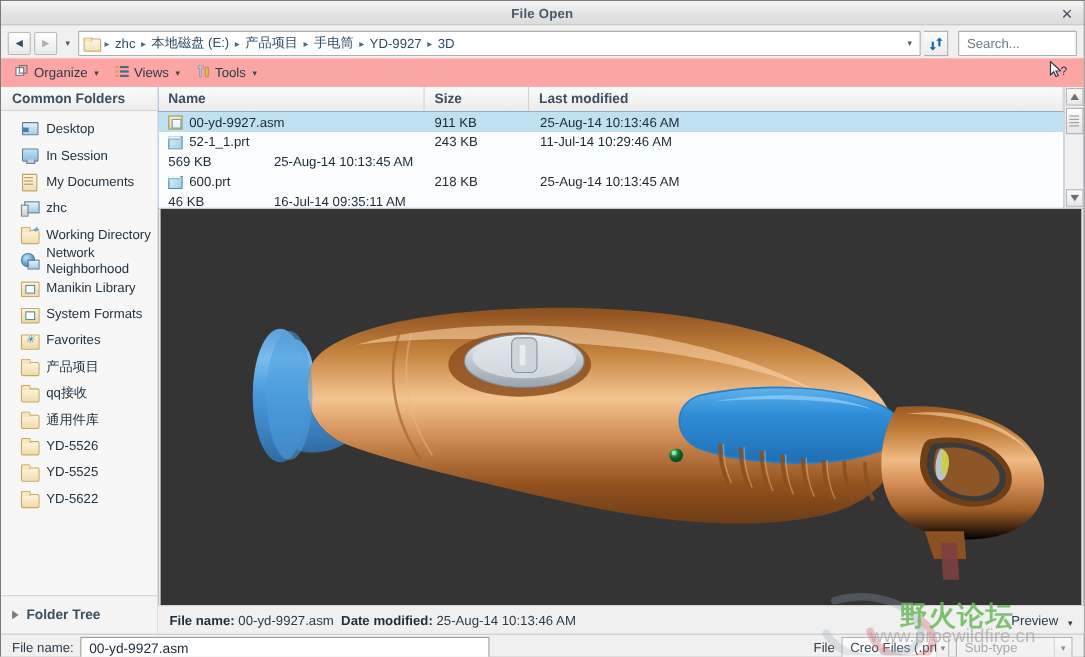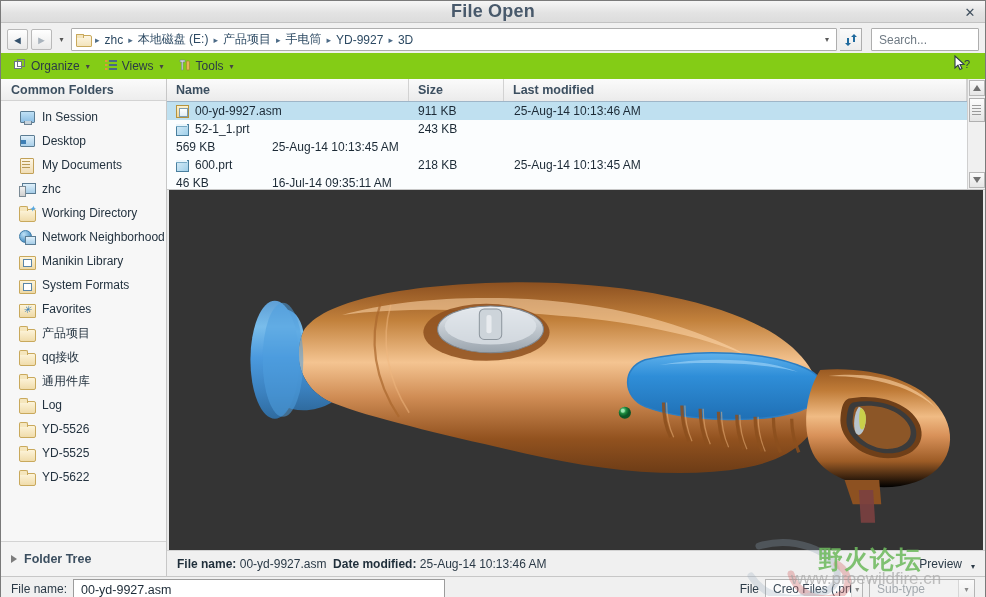--- a/index.html
+++ b/index.html
@@ -15,21 +15,21 @@
     border:1px solid #7a7a7a;background:#f0f0f0;
   }
 
   
   .titlebar{
     height:22px;box-sizing:border-box;
     background:linear-gradient(#f6f6f6,#e3e3e3 55%,#dcdcdc);
     border-bottom:1px solid #c2c2c2;
     display:flex;align-items:center;justify-content:center;position:relative;
   }
-  .titlebar .title{font-size:18px;font-weight:bold;color:#48596b;letter-spacing:.2px;}
+  .titlebar .title{font-size:12px;font-weight:bold;color:#48596b;letter-spacing:.2px;}
   .titlebar .closebtn{
     position:absolute;right:6px;top:2px;width:18px;height:18px;
     display:flex;align-items:center;justify-content:center;
     font-size:13px;color:#41505f;cursor:pointer;
   }
 
   
   .addrrow{
     height:30px;box-sizing:border-box;padding:3px 6px 0 6px;
     display:flex;align-items:center;gap:3px;background:#f0f0f0;
@@ -84,38 +84,38 @@
   .searchbox input{
     border:none;outline:none;width:100%;font-size:12px;
     font-family:"Liberation Sans",sans-serif;color:#333;background:transparent;
   }
   .searchbox input::placeholder{color:#6f7a84;}
 
   
   .toolbar{
     height:26px;box-sizing:border-box;
     display:flex;align-items:center;gap:2px;padding:0 6px;
-    background:#84cc16;position:relative;
+    background:#fca5a5;position:relative;
   }
   .tbitem{
     display:flex;align-items:center;gap:4px;height:21px;padding:0 5px;
     border:1px solid transparent;border-radius:2px;cursor:pointer;color:#2b3a47;font-size:12px;
   }
   .tbcaret{font-size:8px;color:#444;margin-left:2px;}
   .helpcursor{
     position:absolute;right:10px;top:2px;width:22px;height:20px;
     display:flex;align-items:flex-start;color:#2b3a47;
   }
 
   
   .body{display:flex;height:497px;box-sizing:border-box;background:#f0f0f0;}
 
   
   .sidebar{
-    width:166px;box-sizing:border-box;display:flex;flex-direction:column;
+    width:143px;box-sizing:border-box;display:flex;flex-direction:column;
     background:#f4f4f4;border-right:1px solid #c7c7c7;
   }
   .sbheader{
     height:22px;box-sizing:border-box;padding-left:10px;
     display:flex;align-items:center;font-weight:bold;font-size:12.5px;color:#3c4f60;
     background:linear-gradient(#fbfbfb,#ededed);border-bottom:1px solid #d3d3d3;
   }
   .sblist{flex:1;overflow:hidden;background:#f7f7f7;padding-top:4px;}
   .sbitem{
     height:24px;display:flex;align-items:center;gap:7px;padding-left:18px;
@@ -366,26 +366,26 @@
     </div>
   </div>
 
   <div class="body">
 
     <div class="sidebar">
       <div class="sbheader">Common Folders</div>
       <div class="sblist">
 
         <div class="sbitem">
+          <span class="ico ico-desktop"></span>
+          <span>Desktop</span>
+        </div>
+        <div class="sbitem">
           <span class="ico ico-monitor"></span>
           <span>In Session</span>
-        </div>
-        <div class="sbitem">
-          <span class="ico ico-desktop"></span>
-          <span>Desktop</span>
         </div>
         <div class="sbitem">
           <span class="ico ico-docs"></span>
           <span>My Documents</span>
         </div>
         <div class="sbitem">
           <span class="ico ico-pc"></span>
           <span>zhc</span>
         </div>
         <div class="sbitem">
@@ -416,24 +416,20 @@
           <span class="ico ico-folder"></span>
           <span>产品项目</span>
         </div>
         <div class="sbitem">
           <span class="ico ico-folder"></span>
           <span>qq接收</span>
         </div>
         <div class="sbitem">
           <span class="ico ico-folder"></span>
           <span>通用件库</span>
-        </div>
-        <div class="sbitem">
-          <span class="ico ico-folder"></span>
-          <span>Log</span>
         </div>
         <div class="sbitem">
           <span class="ico ico-folder"></span>
           <span>YD-5526</span>
         </div>
         <div class="sbitem">
           <span class="ico ico-folder"></span>
           <span>YD-5525</span>
         </div>
         <div class="sbitem">
@@ -467,20 +463,21 @@
               <div class="td c-size">911 KB</div>
               <div class="td c-date">25-Aug-14 10:13:46 AM</div>
             </div>
 
             <div class="tr">
               <div class="td c-name">
                 <span class="ficon prt"></span>
                 <span>52-1_1.prt</span>
               </div>
               <div class="td c-size">243 KB</div>
+              <div class="td c-date">11-Jul-14 10:29:46 AM</div>
             </div>
 
             <div class="tr">
               <div class="td c-size">569 KB</div>
               <div class="td c-date">25-Aug-14 10:13:45 AM</div>
             </div>
 
             <div class="tr">
               <div class="td c-name">
                 <span class="ficon prt"></span>

